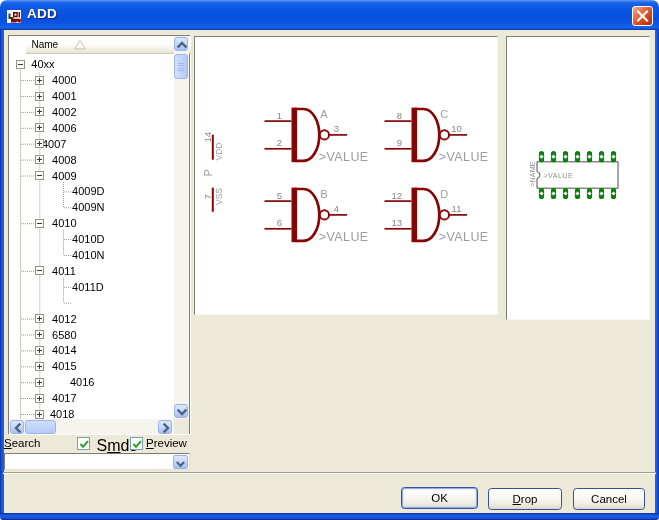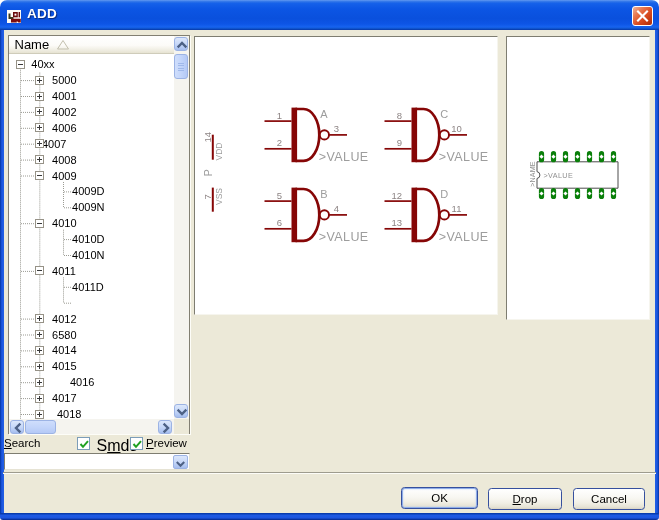--- a/index.html
+++ b/index.html
@@ -13,23 +13,23 @@
  background:linear-gradient(135deg,#f0b59c 0%,#e87a52 28%,#dc4f24 55%,#c43a12 80%,#a82d0a 100%);
  color:#fff;font-size:14px;line-height:17px;text-align:center;font-weight:bold}
 #lbd{position:absolute;left:0;top:30px;width:4px;bottom:7px;background:linear-gradient(90deg,#0334a0,#1c56e0 45%,#2260e4)}
 #rbd{position:absolute;right:0;top:30px;width:4px;bottom:7px;background:linear-gradient(90deg,#2260e4,#1c56e0 55%,#0334a0)}
 #bbd{position:absolute;left:0;bottom:0;width:659px;height:7px;
  background:linear-gradient(180deg,#0334a0 0%,#1e59e2 35%,#1c55de 70%,#04278a 100%);border-radius:0 0 3px 3px}
 #bodyb{position:absolute;left:4px;right:4px;top:30px;bottom:7px;background:#ece9d8}
 
 #tree{position:absolute;left:8px;top:35px;width:181.5px;height:398.5px;
  border:1px solid #827f72;background:#fff;box-shadow:1px 1px 0 #fdfdf8}
-#thead{position:absolute;left:0;top:0;width:165px;height:17.5px;
+#thead{position:absolute;left:17px;top:0;width:165px;height:17.5px;
  background:linear-gradient(180deg,#ffffff 0%,#fcfbf8 55%,#f2f0e6 78%,#e6e3d2 100%);
- border-bottom:1px solid #cfccba;font-size:13px;color:#000;line-height:17px;padding-left:5.5px}
+ border-bottom:1px solid #cfccba;font-size:10px;color:#000;line-height:17px;padding-left:5.5px}
 #tvp{position:absolute;left:0;top:18.5px;width:165px;height:365px;overflow:hidden;background:#fff}
 .tlines{position:absolute;left:0;top:0}
 .trow{position:absolute;height:16px;line-height:16px;font-size:11px;color:#000;white-space:pre}
 .trow.sel{background:#31589f;background:#2e59b0;color:#fff}
 .ebox{position:absolute;width:9px;height:9px;border:1px solid #969287;background:#fff}
 .minus{position:absolute;left:1px;top:3px;width:5px;height:1px;background:#3a3a3a}
 .plusv{position:absolute;left:3px;top:1px;width:1px;height:5px;background:#3a3a3a}
 
 .sb{position:absolute;background:#f5f4ef}
 .sbtn{position:absolute;border:1px solid #9cb3e4;border-radius:3px;
@@ -120,21 +120,21 @@
             <line x1="12" y1="359.5" x2="26" y2="359.5"></line>
             <line x1="54.5" y1="127.0" x2="54.5" y2="152.8"></line>
             <line x1="54.5" y1="174.7" x2="54.5" y2="200.5"></line>
             <line x1="54.5" y1="222.40000000000003" x2="54.5" y2="248.2"></line>
           </g>
         </svg>
      <div class="trow" style="top:1.7px;left:22.3px">40xx</div>
 <div class="ebox" style="left:7.0px;top:5.2px">
           <span class="minus"></span>
         </div>
-<div class="trow" style="top:17.6px;left:43.1px">5000</div>
+<div class="trow" style="top:17.6px;left:43.1px">4000</div>
 <div class="ebox" style="left:26.3px;top:21.1px">
           <span class="minus"></span>
           <span class="plusv"></span>
         </div>
 <div class="trow" style="top:33.5px;left:43.1px">4001</div>
 <div class="ebox" style="left:26.3px;top:37.0px">
           <span class="minus"></span>
           <span class="plusv"></span>
         </div>
 <div class="trow" style="top:49.4px;left:43.1px">4002</div>
@@ -197,21 +197,21 @@
 <div class="trow" style="top:319.7px;left:61px">4016</div>
 <div class="ebox" style="left:26.3px;top:323.2px">
           <span class="minus"></span>
           <span class="plusv"></span>
         </div>
 <div class="trow" style="top:335.6px;left:43.1px">4017</div>
 <div class="ebox" style="left:26.3px;top:339.1px">
           <span class="minus"></span>
           <span class="plusv"></span>
         </div>
-<div class="trow" style="top:351.5px;left:48px">4018</div>
+<div class="trow" style="top:351.5px;left:41px">4018</div>
 <div class="ebox" style="left:26.3px;top:355.0px">
           <span class="minus"></span>
           <span class="plusv"></span>
         </div>
    </div>
    <div class="sb" style="left:165px;top:0;width:14.5px;height:382.5px"></div>
    <div class="sbtn" style="left:165px;top:0.5px;width:14px;height:14px">
         <svg width="14" height="14" viewBox="0 0 14 14">
           <path d="M3.5 8.5 L7 5 L10.5 8.5" fill="none" stroke="#4d6185" stroke-width="2.4" stroke-linecap="square"></path>
         </svg>

